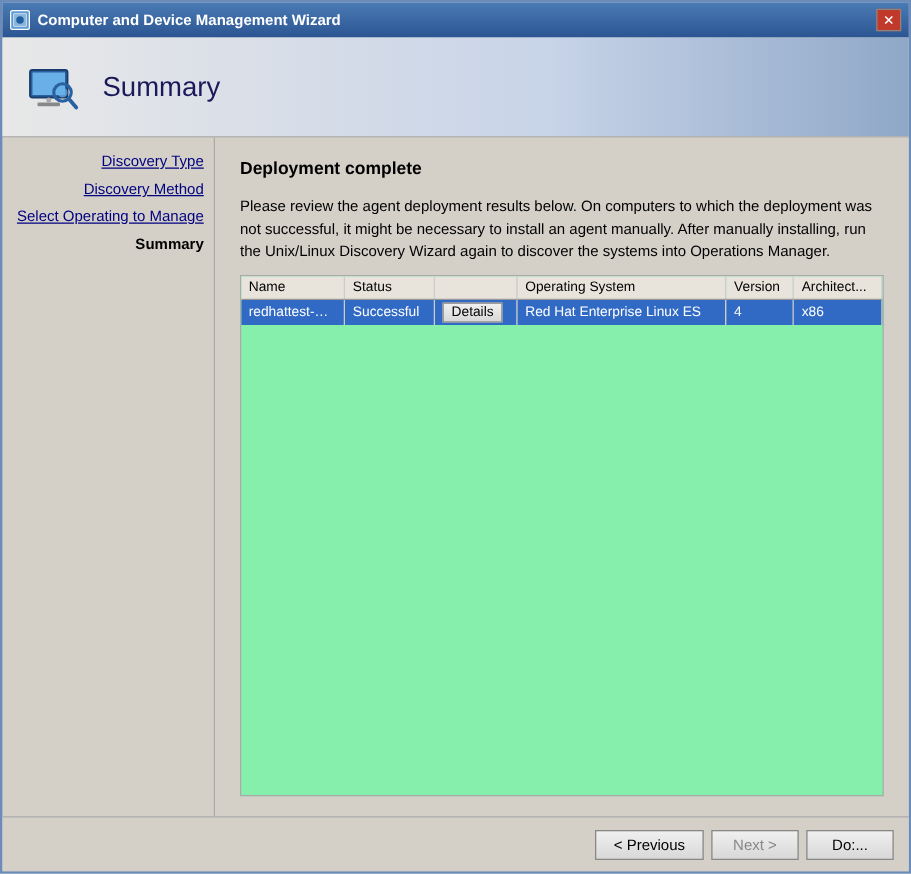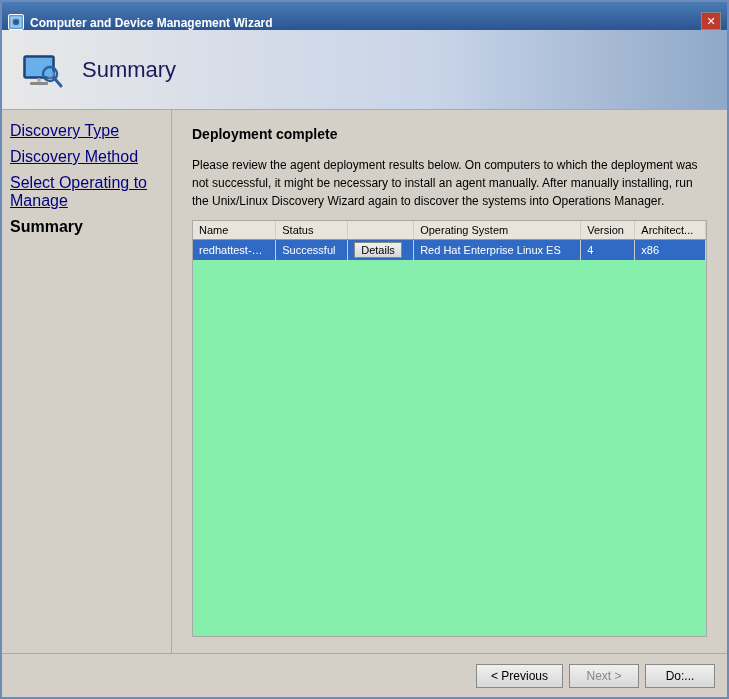--- a/index.html
+++ b/index.html
@@ -19,21 +19,21 @@
       border: 2px solid #6b8cba;
       display: flex;
       flex-direction: column;
       background: #d4d0c8;
     }
 
     .title-bar {
       background: linear-gradient(to bottom, #4a7bb5 0%, #2b5592 100%);
       height: 28px;
       display: flex;
-      align-items: flex-end;
+      align-items: center;
       padding: 0 6px;
       gap: 6px;
     }
 
     .title-bar-icon {
       width: 16px;
       height: 16px;
       background: #5b9bd5;
       border: 1px solid #fff;
       border-radius: 2px;
@@ -97,24 +97,25 @@
     
     .sidebar {
       width: 170px;
       background: #d4d0c8;
       border-right: 1px solid #aaa;
       padding: 8px 0;
     }
 
     .sidebar-item {
       padding: 4px 8px;
-      font-size: 16px;
+      font-size: 12px;
       color: #000080;
       cursor: pointer;
       text-decoration: underline;
+      text-align: right;
     }
 
     .sidebar-item.active {
       font-weight: bold;
       color: #000;
       text-decoration: none;
       cursor: default;
     }
 
     

